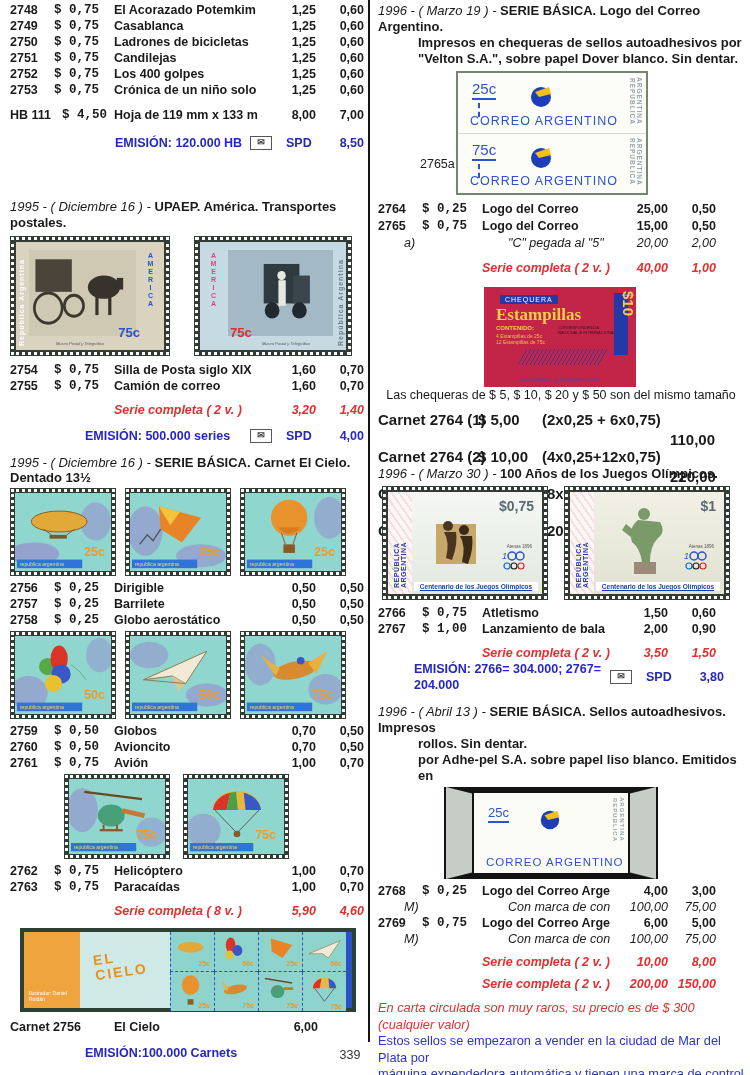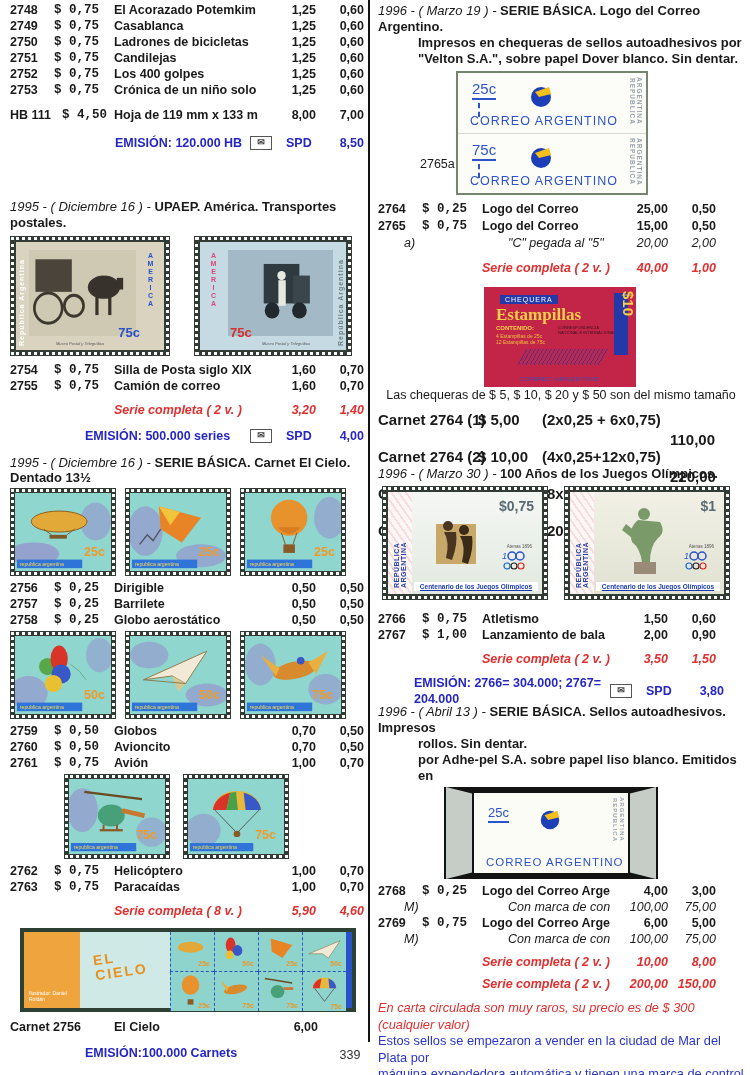--- a/index.html
+++ b/index.html
@@ -715,21 +715,21 @@
               <circle cx="20" cy="6" r="4" fill="none" stroke="#2a52c8" stroke-width="1.5"></circle>
               <circle cx="7" cy="16" r="3" fill="none" stroke="#1868c8" stroke-width="1.2"></circle>
               <circle cx="14" cy="16" r="3" fill="none" stroke="#222" stroke-width="1.2"></circle>
               <circle cx="21" cy="16" r="3" fill="none" stroke="#d82828" stroke-width="1.2"></circle>
             </svg>
           </div>
           <div class="oly-footer">Centenario de los Juegos Olímpicos</div>
         </div>
       </div>
     </div>
-    <div style="margin-top:11px;padding-right:28px">
+    <div style="margin-top:5px;padding-right:28px">
       <div class="row">
         <span class="c-num">2766</span>
         <span class="c-face">$ 0,75</span>
         <span class="c-title">Atletismo</span>
         <span class="c-mint">1,50</span>
         <span class="c-used">0,60</span>
       </div>
       <div class="row">
         <span class="c-num">2767</span>
         <span class="c-face">$ 1,00</span>
@@ -738,21 +738,21 @@
         <span class="c-used">0,90</span>
       </div>
       <div class="row serie-row" style="margin-top:8px">
         <span class="c-num"></span>
         <span class="c-face"></span>
         <span class="c-title">Serie completa ( 2 v. )</span>
         <span class="c-mint">3,50</span>
         <span class="c-used">1,50</span>
       </div>
     </div>
-    <div class="emision-line blue" style="margin-top:8px;padding-right:20px">
+    <div class="emision-line blue" style="margin-top:0;padding-right:20px">
       <span style="margin-left:36px">EMISIÓN: 2766= 304.000; 2767= 204.000</span>
       <span class="env" style="margin-left:auto">✉</span>
       <span class="spd">SPD</span>
       <span class="spd-val">3,80</span>
     </div>
   </div>
 
   <div class="blk" style="top:704px">
     <div class="sec-head">
       <span class="sec-date">1996 - ( Abril 13 ) - </span><span class="sec-title">SERIE BÁSICA. Sellos autoadhesivos. Impresos</span>

